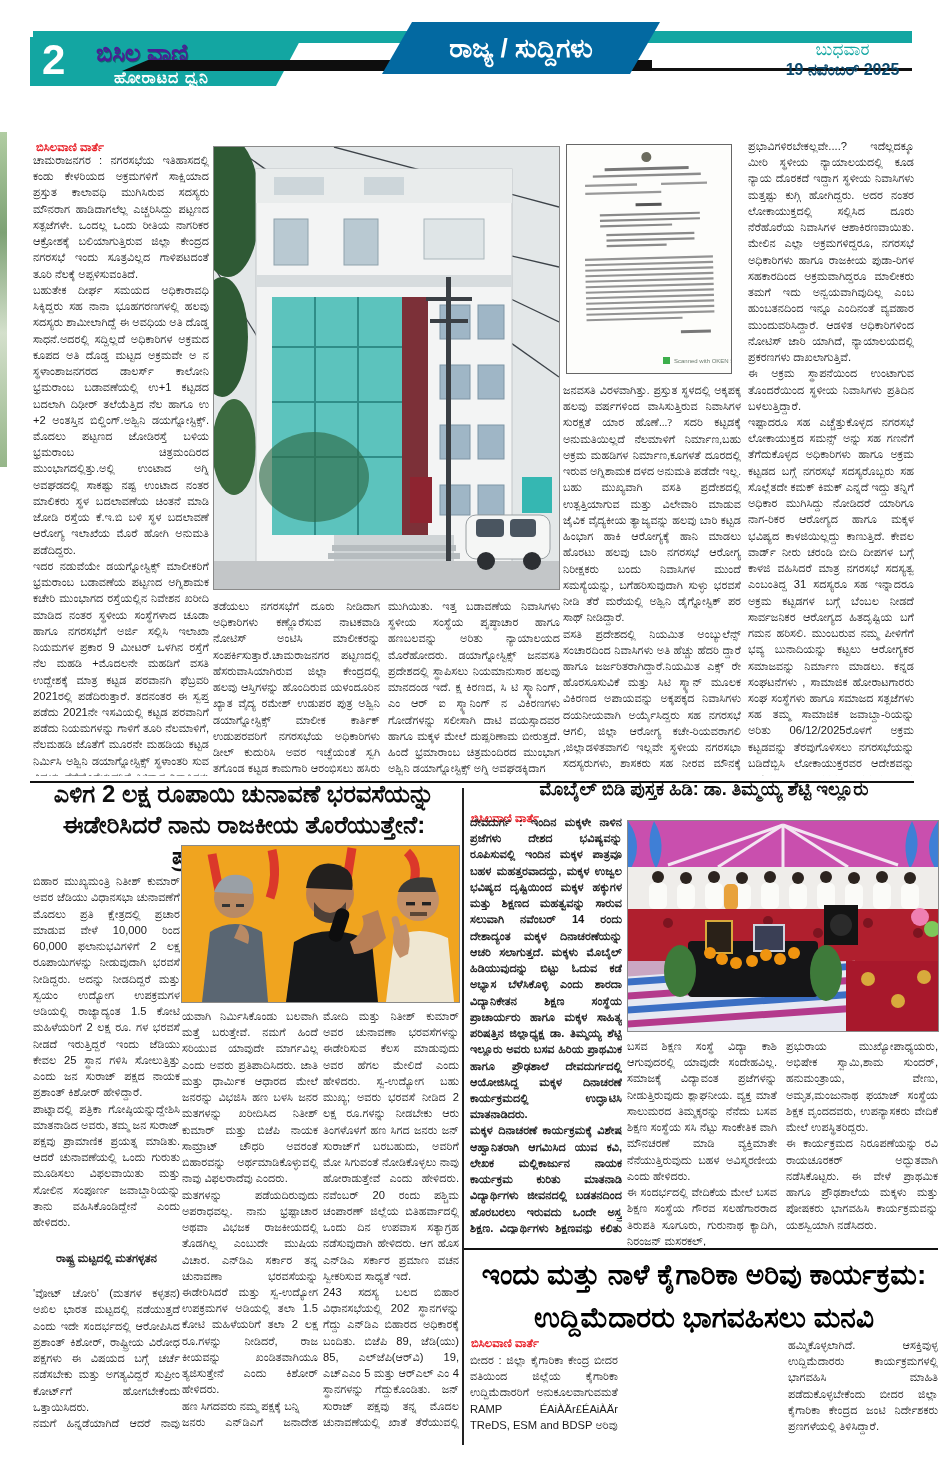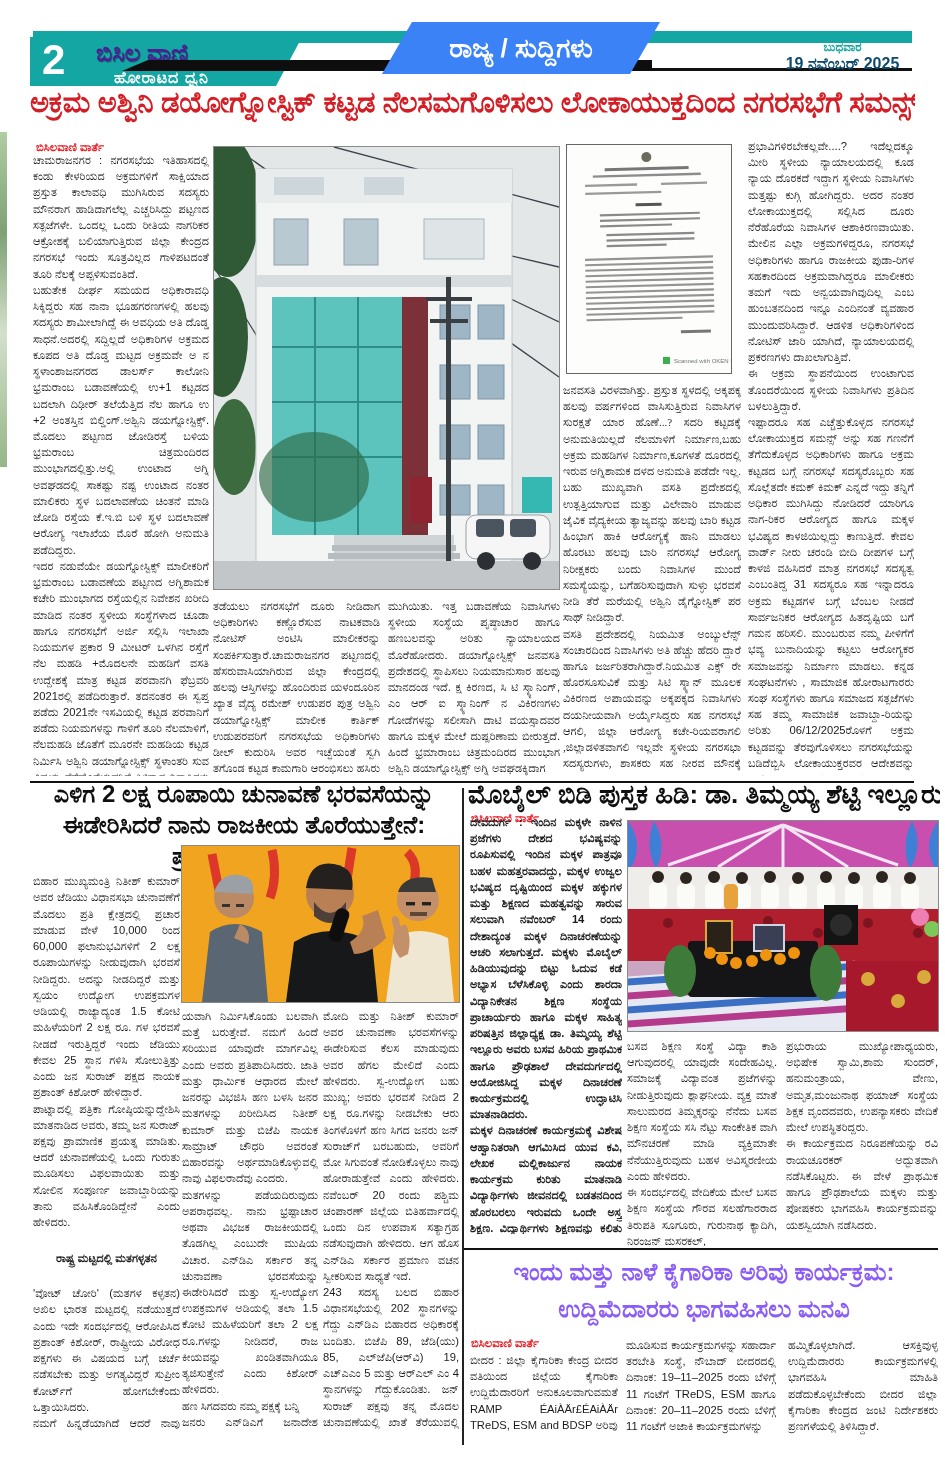--- a/index.html
+++ b/index.html
@@ -9,41 +9,41 @@
   
   .teal-bar{left:33px;top:31px;width:879px;height:12px;background:#13a6a2;}
   .masthead{left:30px;top:37px;width:272px;height:49px;background:#13a6a2;
             clip-path:polygon(0 0,100% 0,calc(100% - 26px) 100%,0 100%);}
   .mast-num{position:absolute;left:12px;top:-2px;font-size:42px;font-weight:800;color:#ffffff;line-height:50px;}
   .mast-title{position:absolute;left:66px;top:2px;font-size:24px;font-weight:800;color:#4c1d95;
               text-shadow:1px 1px 0 #0a6f6c;}
   .mast-tag{position:absolute;left:84px;top:32px;font-size:16px;font-weight:700;color:#ffffff;letter-spacing:1px;}
   .black-slant{left:122px;top:60px;width:530px;height:11px;background:#0e0e0e;
                clip-path:polygon(26px 0,100% 0,100% 100%,0 100%);}
-  .red-box{left:382px;top:22px;width:278px;height:52px;background:#3b82f6;
+  .red-box{left:382px;top:22px;width:278px;height:52px;background:#0369a1;
            clip-path:polygon(30px 0,100% 0,calc(100% - 30px) 100%,0 100%);
            text-align:center;line-height:52px;font-size:26px;font-weight:800;color:#ffffff;}
   .right-rule{left:652px;top:68px;width:260px;height:3px;background:#111;}
   .datebox{left:770px;top:40px;width:145px;text-align:center;}
-  .day{font-size:12px;font-weight:700;color:#13a6a2;}
+  .day{font-size:17px;font-weight:400;color:#13a6a2;}
   .date{font-size:16px;font-weight:800;color:#0c4a6e;margin-top:1px;}
   .green-smudge{left:0;top:132px;width:7px;height:335px;
                 background:linear-gradient(#9dc08b,#5d8a52 30%,#c9d8bf 60%,#7ba36b);opacity:.8;}
   
   .hl1{left:30px;top:86px;width:885px;height:40px;text-align:center;
        font-size:29px;font-weight:800;color:#d41e25;letter-spacing:-.3px;white-space:nowrap;overflow:hidden;}
   .byline{font-size:11.5px;font-weight:800;color:#e81c24;}
   .bl1{left:36px;top:141px;}
   .hl2{left:33px;top:778px;width:422px;height:62px;text-align:center;
        font-size:24px;font-weight:800;color:#0f0f0f;line-height:1.3;}
   .hl3{left:468px;top:779px;width:472px;height:34px;text-align:center;white-space:nowrap;overflow:hidden;
-       font-size:26px;font-weight:800;color:#0f0f0f;}
+       font-size:18px;font-weight:800;color:#0f0f0f;}
   .bl3{left:471px;top:812px;}
   .hl4{left:468px;top:1253px;width:472px;height:78px;text-align:center;
-       font-size:24px;font-weight:800;color:#8b5cf6;line-height:1.55;}
+       font-size:28px;font-weight:800;color:#000000;line-height:1.55;}
   .bl4{left:471px;top:1337px;}
   
   .col{font-size:11.2px;line-height:1.45;text-align:justify;color:#1b1b1b;
        white-space:pre-line;overflow:hidden;}
   .s1c1{left:33px;top:152px;width:176px;height:624px;}
   .s1c2{left:213px;top:598px;width:167px;height:178px;}
   .s1c3{left:388px;top:598px;width:172px;height:178px;}
   .s1c4{left:563px;top:382px;width:178px;height:394px;font-family:Liberation Serif, serif;}
   .s1c5{left:748px;top:138px;width:166px;height:638px;}
   .s2c1{left:33px;top:857px;width:147px;height:576px;}
@@ -84,21 +84,20 @@
 
   <div class="abs black-slant"></div>
   <div class="abs red-box">ರಾಜ್ಯ / ಸುದ್ದಿಗಳು</div>
   <div class="abs right-rule"></div>
 
   <div class="abs datebox">
     <div class="day">ಬುಧವಾರ</div>
     <div class="date">19 ನವೆಂಬರ್ 2025</div>
   </div>
 
-  <div class="abs hl1">ಅಕ್ರಮ ಅಶ್ವಿನಿ ಡಯೋಗ್ನೋಸ್ಟಿಕ್ ಕಟ್ಟಡ ನೆಲಸಮಗೊಳಿಸಲು ಲೋಕಾಯುಕ್ತದಿಂದ ನಗರಸಭೆಗೆ ಸಮನ್ಸ್</div>
   <div class="abs byline bl1">ಬಿಸಿಲವಾಣಿ ವಾರ್ತೆ</div>
 
   <div class="abs col s1c1">ಚಾಮರಾಜನಗರ : ನಗರಸಭೆಯ ಇತಿಹಾಸದಲ್ಲಿ ಕಂಡು ಕೇಳರಿಯದ ಅಕ್ರಮಗಳಿಗೆ ಸಾಕ್ಷಿಯಾದ ಪ್ರಸ್ತುತ ಕಾಲಾವಧಿ ಮುಗಿಸಿರುವ ಸದಸ್ಯರು ಮೌನರಾಗ ಹಾಡಿದಾಗಲೆಲ್ಲ ಎಚ್ಚರಿಸಿದ್ದು ಪಟ್ಟಣದ ಸತ್ಪಜೆಗಳೇ. ಒಂದಲ್ಲ ಒಂದು ರೀತಿಯ ನಾಗರಿಕರ ಆಕ್ರೋಶಕ್ಕೆ ಬಲಿಯಾಗುತ್ತಿರುವ ಜಿಲ್ಲಾ ಕೇಂದ್ರದ ನಗರಸಭೆ ಇಂದು ಸೂತ್ರವಿಲ್ಲದ ಗಾಳಿಪಟದಂತೆ ತೂರಿ ನೆಲಕ್ಕೆ ಅಪ್ಪಳಿಸುವಂತಿದೆ.
 ಬಹುತೇಕ ದೀರ್ಘ ಸಮಯದ ಅಧಿಕಾರಾವಧಿ ಸಿಕ್ಕಿದ್ದರು ಸಹ ನಾನಾ ಭೂಹಗರಣಗಳಲ್ಲಿ ಹಲವು ಸದಸ್ಯರು ಶಾಮೀಲಾಗಿದ್ದೆ ಈ ಅವಧಿಯ ಅತಿ ದೊಡ್ಡ ಸಾಧನೆ.ಅದರಲ್ಲಿ ಸದ್ದಿಲ್ಲದೆ ಅಧಿಕಾರಿಗಳ ಅಕ್ರಮದ ಕೂಪದ ಅತಿ ದೊಡ್ಡ ಮಟ್ಟದ ಅಕ್ರಮವೇ ಅ ನ ಸ್ಥಳಾಂಶಾಜನಗರದ ಡಾಲರ್ಸ್ ಕಾಲೋನಿ ಭ್ರಮರಾಂಬ ಬಡಾವಣೆಯಲ್ಲಿ ಉ+1 ಕಟ್ಟಡದ ಬದಲಾಗಿ ದಿಢೀರ್ ತಲೆಯೆತ್ತಿದ ನೆಲ ಹಾಗೂ ಉ +2 ಅಂತಸ್ತಿನ ಬಿಲ್ಡಿಂಗ್.ಅಶ್ವಿನಿ ಡಯಗ್ನೋಸ್ಟಿಕ್ಸ್. ಮೊದಲು ಪಟ್ಟಣದ ಜೋಡಿರಸ್ತೆ ಬಳಿಯ ಭ್ರಮರಾಂಬ ಚಿತ್ರಮಂದಿರದ ಮುಂಭಾಗದಲ್ಲಿತ್ತು.ಅಲ್ಲಿ ಉಂಟಾದ ಅಗ್ನಿ ಅವಘಡದಲ್ಲಿ ಸಾಕಷ್ಟು ನಷ್ಟ ಉಂಟಾದ ನಂತರ ಮಾಲಿಕರು ಸ್ಥಳ ಬದಲಾವಣೆಯ ಚಿಂತನೆ ಮಾಡಿ ಜೋಡಿ ರಸ್ತೆಯ ಕೆ.ಇ.ಬಿ ಬಳಿ ಸ್ಥಳ ಬದಲಾವಣೆ ಆರೋಗ್ಯ ಇಲಾಖೆಯ ಮೊರೆ ಹೋಗಿ ಅನುಮತಿ ಪಡೆದಿದ್ದರು.
 ಇದರ ನಡುವೆಯೇ ಡಯಗ್ನೋಸ್ಟಿಕ್ಸ್ ಮಾಲೀಕರಿಗೆ ಭ್ರಮರಾಂಬ ಬಡಾವಣೆಯ ಪಟ್ಟಣದ ಅಗ್ನಿಶಾಮಕ ಕಚೇರಿ ಮುಂಭಾಗದ ರಸ್ತೆಯಲ್ಲಿನ ನಿವೇಶನ ಖರೀದಿ ಮಾಡಿದ ನಂತರ ಸ್ಥಳೀಯ ಸಂಸ್ಥೆಗಳಾದ ಚೂಡಾ ಹಾಗೂ ನಗರಸಭೆಗೆ ಅರ್ಜಿ ಸಲ್ಲಿಸಿ ಇಲಾಖಾ ನಿಯಮಗಳ ಪ್ರಕಾರ 9 ಮೀಟರ್ ಒಳಗಿನ ರಸ್ತೆಗೆ ನೆಲ ಮಹಡಿ +ಮೊದಲನೇ ಮಹಡಿಗೆ ವಸತಿ ಉದ್ದೇಶಕ್ಕೆ ಮಾತ್ರ ಕಟ್ಟಡ ಪರವಾನಗಿ ಫೆಬ್ರವರಿ 2021ರಲ್ಲಿ ಪಡೆದಿರುತ್ತಾರೆ. ತದನಂತರ ಈ ಸ್ವಪ್ತ ಪಡೆದು 2021ನೇ ಇಸವಿಯಲ್ಲಿ ಕಟ್ಟಡ ಪರವಾನಿಗೆ ಪಡೆದು ನಿಯಮಗಳನ್ನು ಗಾಳಿಗೆ ತೂರಿ ನೆಲಮಾಳಿಗೆ, ನೆಲಮಹಡಿ ಜೊತೆಗೆ ಮೂರನೇ ಮಹಡಿಯ ಕಟ್ಟಡ ನಿರ್ಮಿಸಿ ಅಶ್ವಿನಿ ಡಯಾಗ್ನೋಸ್ಟಿಕ್ಸ್ ಸ್ಥಳಾಂತರಿ ಸುವ ವಿಷಯ ನೆರೆಹೊರೆಯವರಿಗೆ ತಿಳಿದಾಗ ನಿವಾಸಿಗಳು ದಿಗ್ಭ್ರಾಂತರಾಗಿ ಕಟ್ಟಡ ಕಟ್ಟುವುದನ್ನು</div>
 
   <div class="abs photo ph-building">
     <svg width="345" height="442" viewBox="0 0 345 442">
       <rect width="345" height="442" fill="#e3e7e8"></rect>
 
@@ -384,16 +383,15 @@
   <div class="abs col s3c1">ದೇವದುರ್ಗ : ಇಂದಿನ ಮಕ್ಕಳೇ ನಾಳಿನ ಪ್ರಜೆಗಳು ದೇಶದ ಭವಿಷ್ಯವನ್ನು ರೂಪಿಸುವಲ್ಲಿ ಇಂದಿನ ಮಕ್ಕಳ ಪಾತ್ರವೂ ಬಹಳ ಮಹತ್ತರವಾದದ್ದು, ಮಕ್ಕಳ ಉಜ್ವಲ ಭವಿಷ್ಯದ ದೃಷ್ಟಿಯಿಂದ ಮಕ್ಕಳ ಹಕ್ಕುಗಳ ಮತ್ತು ಶಿಕ್ಷಣದ ಮಹತ್ವವನ್ನು ಸಾರುವ ಸಲುವಾಗಿ ನವೆಂಬರ್ 14 ರಂದು ದೇಶಾದ್ಯಂತ ಮಕ್ಕಳ ದಿನಾಚರಣೆಯನ್ನು ಆಚರಿ ಸಲಾಗುತ್ತದೆ. ಮಕ್ಕಳು ಮೊಬೈಲ್ ಹಿಡಿಯುವುದನ್ನು ಬಿಟ್ಟು ಓದುವ ಕಡೆ ಅಭ್ಯಾಸ ಬೆಳೆಸಿಕೊಳ್ಳಿ ಎಂದು ಶಾರದಾ ವಿದ್ಯಾನಿಕೇತನ ಶಿಕ್ಷಣ ಸಂಸ್ಥೆಯ ಪ್ರಾಚಾರ್ಯರು ಹಾಗೂ ಮಕ್ಕಳ ಸಾಹಿತ್ಯ ಪರಿಷತ್ತಿನ ಜಿಲ್ಲಾಧ್ಯಕ್ಷ ಡಾ. ತಿಮ್ಮಯ್ಯ ಶೆಟ್ಟಿ ಇಲ್ಲೂರು ಅವರು ಬಸವ ಹಿರಿಯ ಪ್ರಾಥಮಿಕ ಹಾಗೂ ಪ್ರೌಢಶಾಲೆ ದೇವದುರ್ಗದಲ್ಲಿ ಆಯೋಜಿಸಿದ್ದ ಮಕ್ಕಳ ದಿನಾಚರಣೆ ಕಾರ್ಯಕ್ರಮದಲ್ಲಿ ಉದ್ಘಾಟಿಸಿ ಮಾತನಾಡಿದರು.
 ಮಕ್ಕಳ ದಿನಾಚರಣೆ ಕಾರ್ಯಕ್ರಮಕ್ಕೆ ವಿಶೇಷ ಆಹ್ವಾನಿತರಾಗಿ ಆಗಮಿಸಿದ ಯುವ ಕವಿ, ಲೇಖಕ ಮಲ್ಲಿಕಾರ್ಜುನ ನಾಯಕ ಕಾರ್ಯಕ್ರಮ ಕುರಿತು ಮಾತನಾಡಿ ವಿದ್ಯಾರ್ಥಿಗಳು ಜೀವನದಲ್ಲಿ ಬಡತನದಿಂದ ಹೊರಬರಲು ಇರುವದು ಒಂದೇ ಅಸ್ತ್ರ ಶಿಕ್ಷಣ. ವಿದ್ಯಾರ್ಥಿಗಳು ಶಿಕ್ಷಣವನ್ನು ಕಲಿತು ನಿಮ್ಮ ಜೀವನವನ್ನು ರೂಪಿಸಿಕೊಳ್ಳಿ,</div>
   <div class="abs col s3c2">ಬಸವ ಶಿಕ್ಷಣ ಸಂಸ್ಥೆ ವಿದ್ಯಾ ಕಾಶಿ ಆಗುವುದರಲ್ಲಿ ಯಾವುದೇ ಸಂದೇಹವಿಲ್ಲ. ಸಮಾಜಕ್ಕೆ ವಿದ್ಯಾವಂತ ಪ್ರಜೆಗಳನ್ನು ನೀಡುತ್ತಿರುವುದು ಶ್ಲಾಘನೀಯ. ವ್ಯಕ್ತ ಮಾತೆ ಸಾಲುಮರದ ತಿಮ್ಮಕ್ಕರನ್ನು ನೆನೆದು ಬಸವ ಶಿಕ್ಷಣ ಸಂಸ್ಥೆಯ ಸಸಿ ನೆಟ್ಟು ಸಾಂಕೇತಿಕ ವಾಗಿ ಮೌನಚರಣೆ ಮಾಡಿ ವ್ಯಕ್ತಿಮಾತೇ ನೆನೆಯುತ್ತಿರುವುದು ಬಹಳ ಅವಿಸ್ಮರಣೀಯ ಎಂದು ಹೇಳಿದರು.
 ಈ ಸಂದರ್ಭದಲ್ಲಿ ವೇದಿಕೆಯ ಮೇಲೆ ಬಸವ ಶಿಕ್ಷಣ ಸಂಸ್ಥೆಯ ಗೌರವ ಸಲಹೆಗಾರರಾದ ತಿರುಪತಿ ಸೂಗೂರು, ಗುರುನಾಥ ಕ್ಯಾದಿಗಿ, ನಿರಂಜನ್ ಮಸರಕಲ್,</div>
   <div class="abs col s3c3">ಪ್ರಭುರಾಯ ಮುಖ್ಯೋಪಾಧ್ಯಯರು, ಅಭಿಷೇಕ ಸ್ವಾಮಿ,ಶಾಮ ಸುಂದರ್, ಹನುಮಂತ್ರಾಯ, ವೇಣು, ಅಮೃತ,ಮಂಜುನಾಥ ಫಯಾಜ್ ಸಂಸ್ಥೆಯ ಶಿಕ್ಷಕ ವೃಂದದವರು, ಉಪನ್ಯಾಸಕರು ವೇದಿಕೆ ಮೇಲೆ ಉಪಸ್ಥಿತರಿದ್ದರು.
 ಈ ಕಾರ್ಯಕ್ರಮದ ನಿರೂಪಣೆಯನ್ನು ರವಿ ರಾಯಚೂರಕರ್ ಅದ್ಭುತವಾಗಿ ನಡೆಸಿಕೊಟ್ಟರು. ಈ ವೇಳೆ ಪ್ರಾಥಮಿಕ ಹಾಗೂ ಪ್ರೌಢಶಾಲೆಯ ಮಕ್ಕಳು ಮತ್ತು ಪೋಷಕರು ಭಾಗವಹಿಸಿ ಕಾರ್ಯಕ್ರಮವನ್ನು ಯಶಸ್ವಿಯಾಗಿ ನಡೆಸಿದರು.</div>
 
   <div class="abs hl4">ಇಂದು ಮತ್ತು ನಾಳೆ ಕೈಗಾರಿಕಾ ಅರಿವು ಕಾರ್ಯಕ್ರಮ: ಉದ್ದಿಮೆದಾರರು ಭಾಗವಹಿಸಲು ಮನವಿ</div>
   <div class="abs byline bl4">ಬಿಸಿಲವಾಣಿ ವಾರ್ತೆ</div>
   <div class="abs col s4c1">ಬೀದರ : ಜಿಲ್ಲಾ ಕೈಗಾರಿಕಾ ಕೇಂದ್ರ ಬೀದರ ವತಿಯಿಂದ ಜಿಲ್ಲೆಯ ಕೈಗಾರಿಕಾ ಉದ್ದಿಮೆದಾರರಿಗೆ ಅನುಕೂಲವಾಗುವಮತೆ RAMP ÉAiÀÄr£ÉAiÀÄr TReDS, ESM and BDSP ಅರಿವು</div>
-  <div class="abs col s4c2">ಮೂಡಿಸುವ ಕಾರ್ಯಕ್ರಮಗಳನ್ನು ಸಹಾರ್ದಾ ತರಬೇತಿ ಸಂಸ್ಥೆ, ನೌಬಾದ್ ಬೀದರದಲ್ಲಿ ದಿನಾಂಕ: 19–11–2025 ರಂದು ಬೆಳಿಗ್ಗೆ 11 ಗಂಟೆಗೆ TReDS, ESM ಹಾಗೂ ದಿನಾಂಕ: 20–11–2025 ರಂದು ಬೆಳಿಗ್ಗೆ 11 ಗಂಟೆಗೆ ಅಜಾಕಿ ಕಾರ್ಯಕ್ರಮಗಳನ್ನು</div>
   <div class="abs col s4c3">ಹಮ್ಮಿಕೊಳ್ಳಲಾಗಿದೆ. ಆಸಕ್ತಿವುಳ್ಳ ಉದ್ದಿಮೆದಾರರು ಕಾರ್ಯಕ್ರಮಗಳಲ್ಲಿ ಭಾಗವಹಿಸಿ ಮಾಹಿತಿ ಪಡೆದುಕೊಳ್ಳಬೇಕೆಂದು ಬೀದರ ಜಿಲ್ಲಾ ಕೈಗಾರಿಕಾ ಕೇಂದ್ರದ ಜಂಟಿ ನಿರ್ದೇಶಕರು ಪ್ರಣಗಳೆಯಲ್ಲಿ ತಿಳಿಸಿದ್ದಾರೆ.</div>
 
 </div>
 
 </body></html>

